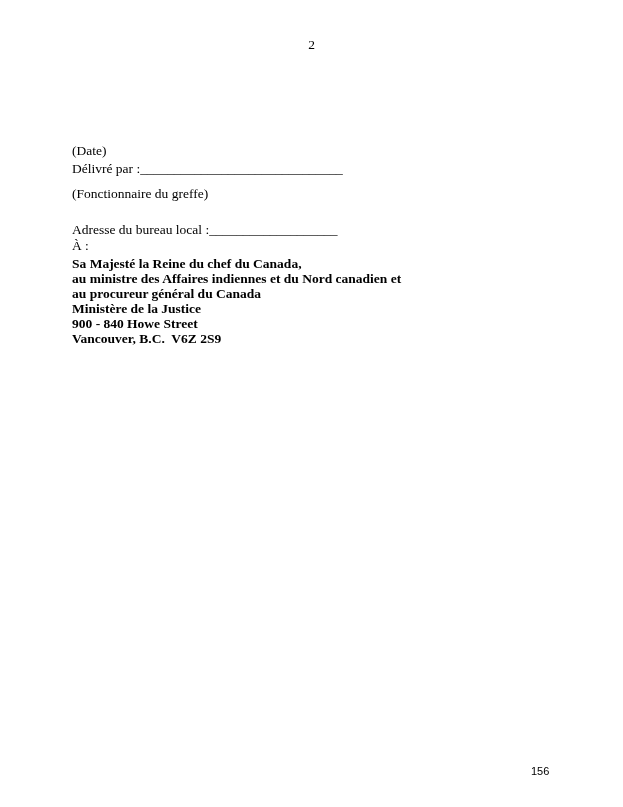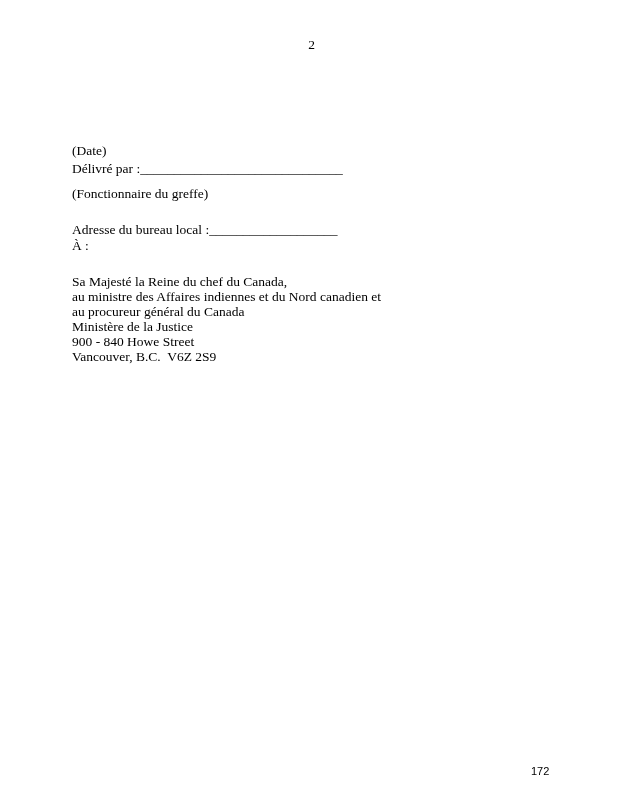--- a/index.html
+++ b/index.html
@@ -33,23 +33,24 @@
     top: 83px;
     width: 530px;
     white-space: pre-wrap;
   }
   .date-line   { top: 143px; }
   .delivered   { top: 161px; }
   .clerk       { top: 186px; }
   .office      { top: 210px; margin-top: 12px; }
   .to-line     { top: 238px; }
   .recipient {
-    top: 274px;
+    top: 256px;
     width: 460px;
     white-space: pre-wrap;
+    font-weight: bold;
   }
   .blank {
     letter-spacing: 0;
   }
   .pg-num-bottom {
     position: absolute;
     top: 766px;
     left: 531px;
     font-family: "Liberation Sans", "DejaVu Sans", sans-serif;
     font-size: 11px;
@@ -74,15 +75,15 @@
 
   <div class="abs to-line">À :</div>
 
   <div class="abs recipient">Sa Majesté la Reine du chef du Canada,
 au ministre des Affaires indiennes et du Nord canadien et
 au procureur général du Canada
 Ministère de la Justice
 900 - 840 Howe Street
 Vancouver, B.C.  V6Z 2S9</div>
 
-  <div class="pg-num-bottom">172</div>
+  <div class="pg-num-bottom">156</div>
 
 </div>
 
 </body></html>

